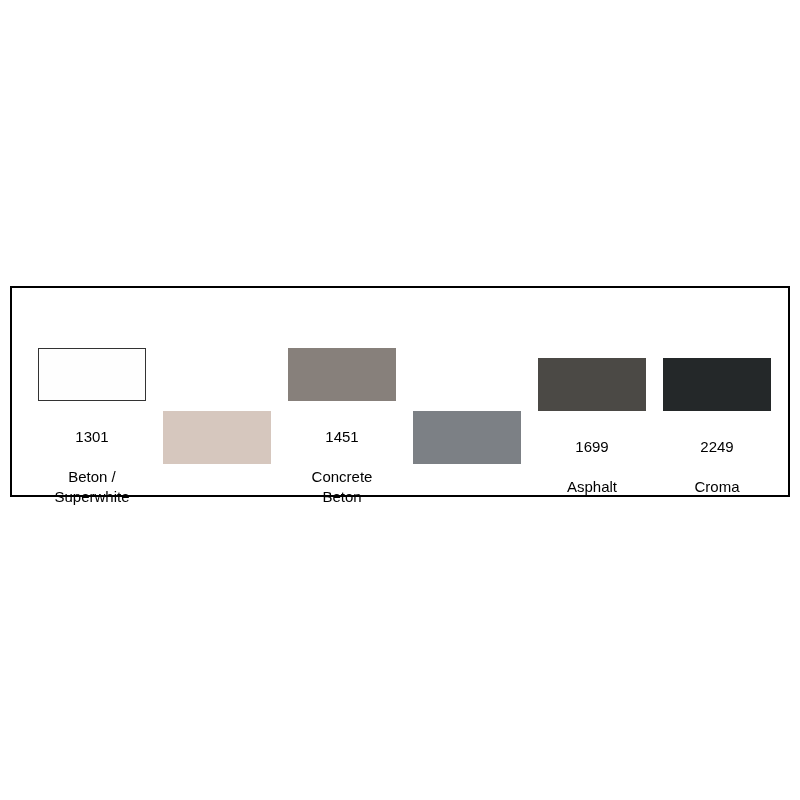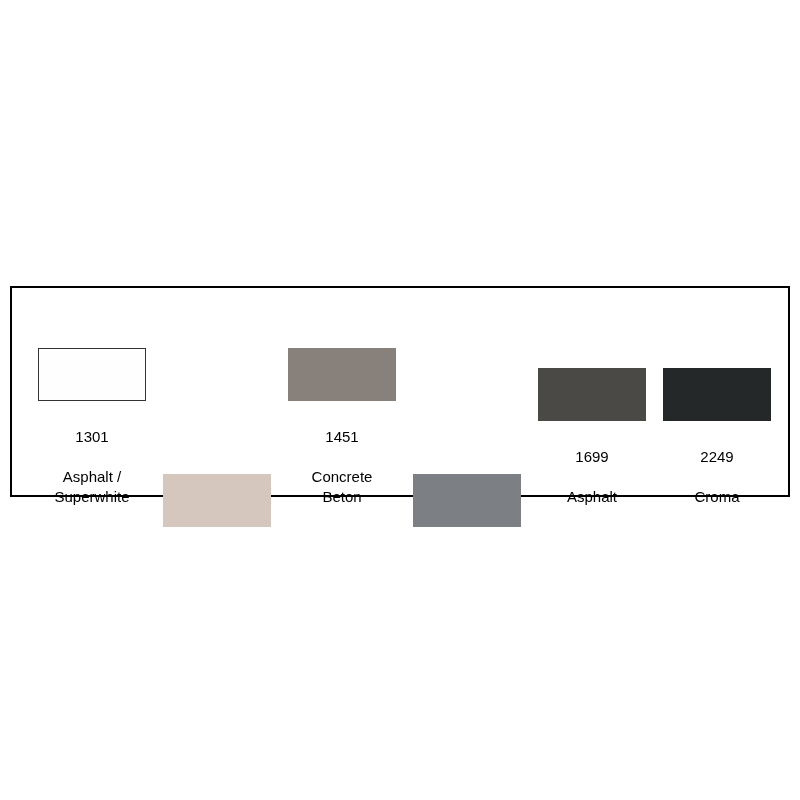--- a/index.html
+++ b/index.html
@@ -28,21 +28,21 @@
     background: #ffffff;
   }
 
   #swatch-row {
     position: absolute;
     left: 26px;
     top: 60px;
     width: 736px;
     display: flex;
     flex-direction: row;
-    align-items: flex-end;
+    align-items: center;
     gap: 17px;
   }
 
   .swatch-item {
     width: 108px;
     display: flex;
     flex-direction: column;
     align-items: center;
   }
 
@@ -78,21 +78,21 @@
 </head>
 <body>
 
 <div id="swatch-panel" style="border-color: rgb(0, 0, 0); background-color: rgb(255, 255, 255);">
   <div id="swatch-row">
 
     <div class="swatch-item">
       <div class="swatch-chip bordered" style="background-color: rgb(254, 254, 254);"></div>
       <div class="swatch-labels">
         <span class="swatch-code">1301</span>
-        <span class="swatch-name">Asphalt /
+        <span class="swatch-name">Beton /
 Superwhite</span>
       </div>
     </div>
 
     <div class="swatch-item">
       <div class="swatch-chip" style="background-color: rgb(214, 199, 190);"></div>
     </div>
 
     <div class="swatch-item">
       <div class="swatch-chip" style="background-color: rgb(135, 128, 123);"></div>

